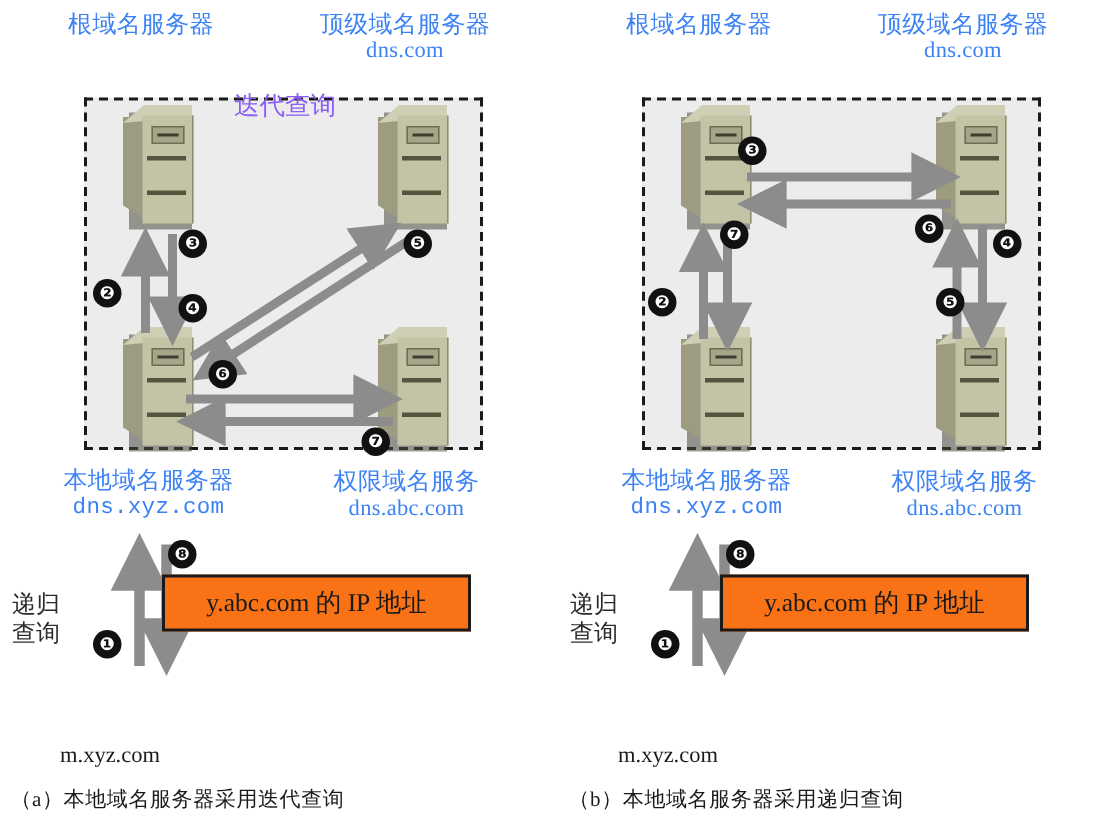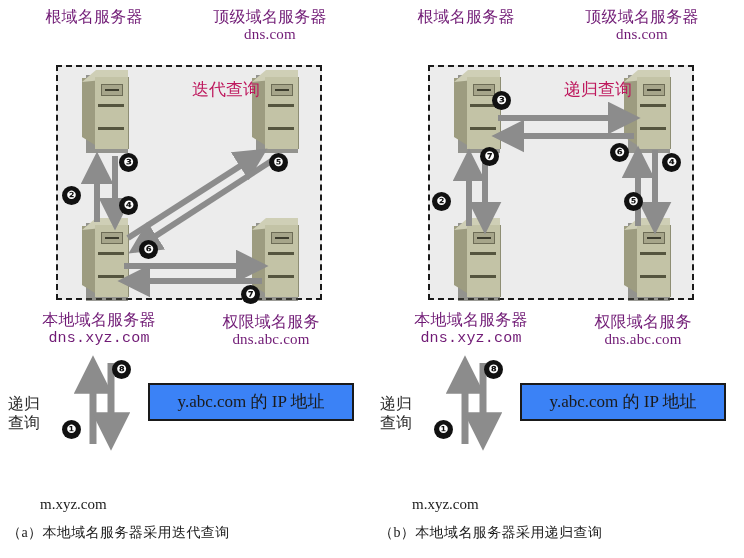--- a/index.html
+++ b/index.html
@@ -23,21 +23,21 @@
   }
   #panel-a { left: 0; }
   #panel-b { left: 372px; }
 
   
   .lbl {
     position: absolute;
     text-align: center;
     line-height: 1.12;
     white-space: nowrap;
-    color: #701a75;
+    color: #3b82f6;
     letter-spacing: 0.2px;
   }
   .lbl .cn { font-size: 16px; }
   .lbl .en { font-size: 15px; display: block; }
 
   .title-root { top: 8px; left: 14px; width: 160px; }
   .title-tld  { top: 8px; left: 182px; width: 176px; }
   .title-local { top: 313px; left: 14px; width: 170px; font-family: Liberation Mono, monospace; }
   .title-auth  { top: 313px; left: 186px; width: 170px; }
 
@@ -71,26 +71,26 @@
   .dashed-box {
     position: absolute;
     left: 56px; top: 65px;
     width: 266px; height: 235px;
     border: 2px dashed #1a1a1a;
     background: #ececec;
     box-sizing: border-box;
   }
   .query-mode {
     position: absolute;
-    top: 78px;
+    top: 59px;
     left: 120px;
     width: 140px;
-    text-align: right;
+    text-align: center;
     font-size: 17px;
-    color: #be185d;
+    color: #8b5cf6;
     white-space: nowrap;
     z-index: 6;
   }
 
   
   .server {
     position: absolute;
     width: 46px;
     height: 82px;
     z-index: 4;
@@ -178,28 +178,27 @@
     text-align: center;
     z-index: 8;
   }
 
   
   .ip-box {
     position: absolute;
     left: 108px; top: 383px;
     width: 206px; height: 38px;
     border: 2px solid #1a1a1a;
-    background: #3b82f6;
+    background: #f97316;
     box-sizing: border-box;
     font-size: 17px;
     line-height: 34px;
     text-align: center;
     white-space: nowrap;
     z-index: 7;
-    margin-left: 40px;
   }
 </style>
 </head>
 <body>
 
 <div class="panel" id="panel-a">
 
   <div class="dashed-box"></div>
 
   <div class="query-mode">迭代查询</div>
@@ -304,21 +303,20 @@
   <div class="badge" style="left:241px; top:285px;">❼</div>
   <div class="badge" style="left:112px; top:360px;">❽</div>
 
   <div class="caption">（a）本地域名服务器采用迭代查询</div>
 </div>
 
 <div class="panel" id="panel-b">
 
   <div class="dashed-box"></div>
 
-  <div class="query-mode">递归查询</div>
 
   <div class="lbl title-root">
     <span class="cn">根域名服务器</span>
   </div>
   <div class="lbl title-tld">
     <span class="cn">顶级域名服务器</span>
     <span class="en">dns.com</span>
   </div>
   <div class="lbl title-local">
     <span class="cn">本地域名服务器</span>

